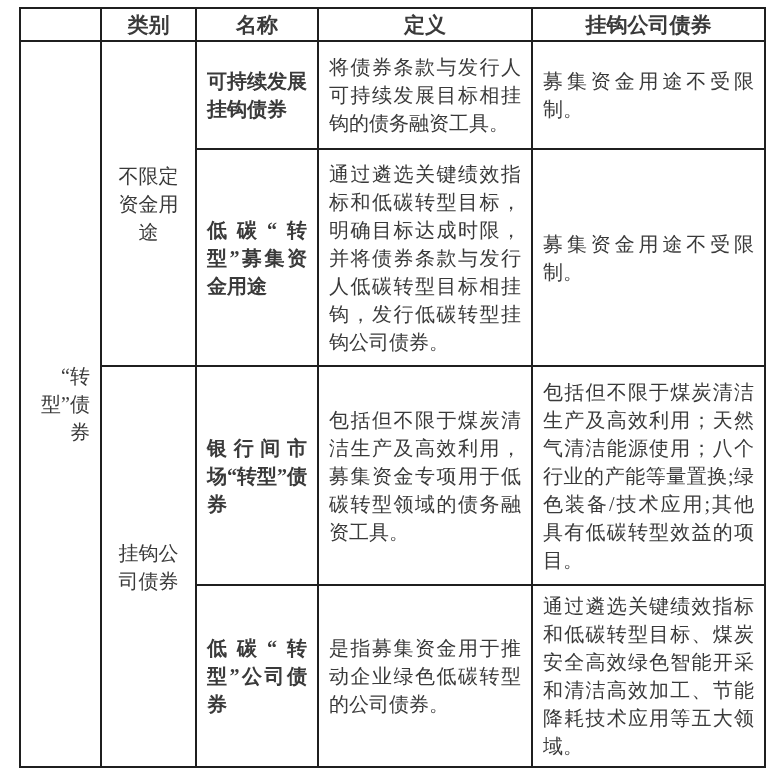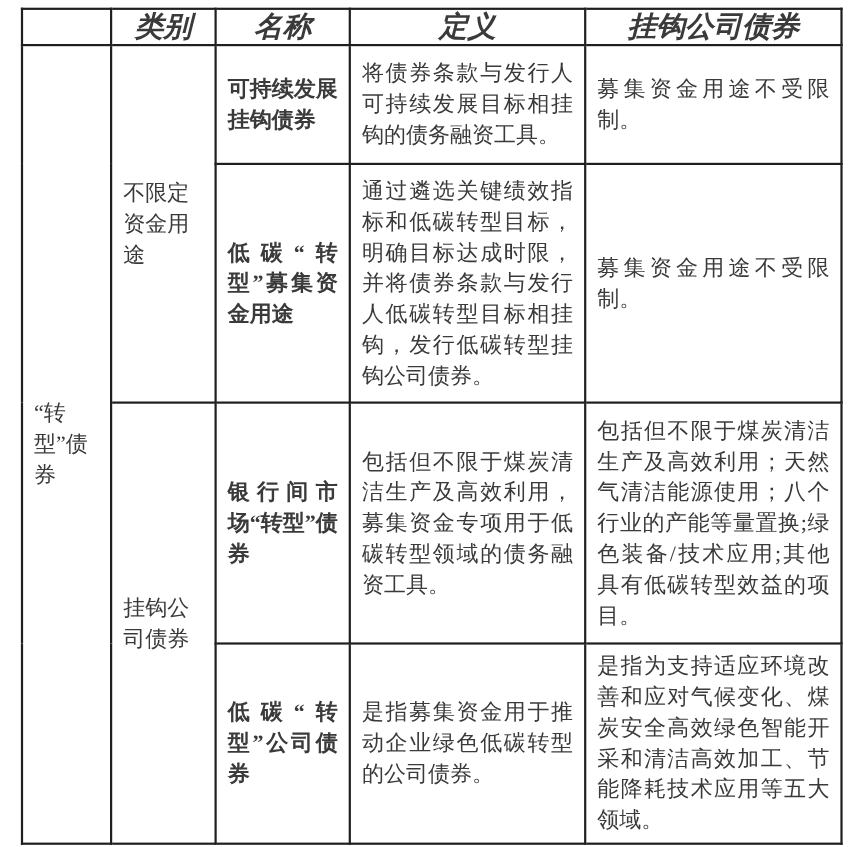--- a/index.html
+++ b/index.html
@@ -27,36 +27,35 @@
     border: 2px solid #1f1f1f;
     color: #3a3a3a;
     font-size: 20px;
     vertical-align: middle;
     box-sizing: border-box;
     overflow: hidden;
   }
   .bond-table thead tr { height: 33px; }
   .bond-table th {
     font-weight: bold;
-    font-size: 26px;
+    font-size: 21px;
     text-align: center;
     padding: 2px 4px;
     line-height: 26px;
-    font-style: italic;
   }
   .bond-table td {
     padding: 6px 10px;
     line-height: 28px;
   }
   td.cell-group {
-    text-align: left;
+    text-align: right;
     padding: 18px 10px;
   }
   td.cell-category {
-    text-align: left;
+    text-align: center;
     padding: 6px 10px;
   }
   td.cell-name {
     text-align: justify;
     text-justify: inter-ideograph;
     font-weight: bold;
   }
   td.cell-def, td.cell-use {
     text-align: justify;
     text-justify: inter-ideograph;
@@ -102,17 +101,17 @@
       </tr>
       <tr class="row-3">
         <td class="cell-category" rowspan="2">挂钩公司债券</td>
         <td class="cell-name">银行间市场“转型”债券</td>
         <td class="cell-def">包括但不限于煤炭清洁生产及高效利用，募集资金专项用于低碳转型领域的债务融资工具。</td>
         <td class="cell-use">包括但不限于煤炭清洁生产及高效利用；天然气清洁能源使用；八个行业的产能等量置换;绿色装备/技术应用;其他具有低碳转型效益的项目。</td>
       </tr>
       <tr class="row-4">
         <td class="cell-name">低碳“转型”公司债券</td>
         <td class="cell-def">是指募集资金用于推动企业绿色低碳转型的公司债券。</td>
-        <td class="cell-use">是指为支持适应环境改善和应对气候变化、煤炭安全高效绿色智能开采和清洁高效加工、节能降耗技术应用等五大领域。</td>
+        <td class="cell-use">通过遴选关键绩效指标和低碳转型目标、煤炭安全高效绿色智能开采和清洁高效加工、节能降耗技术应用等五大领域。</td>
       </tr>
     </tbody>
   </table>
 </div>
 
 </body></html>

